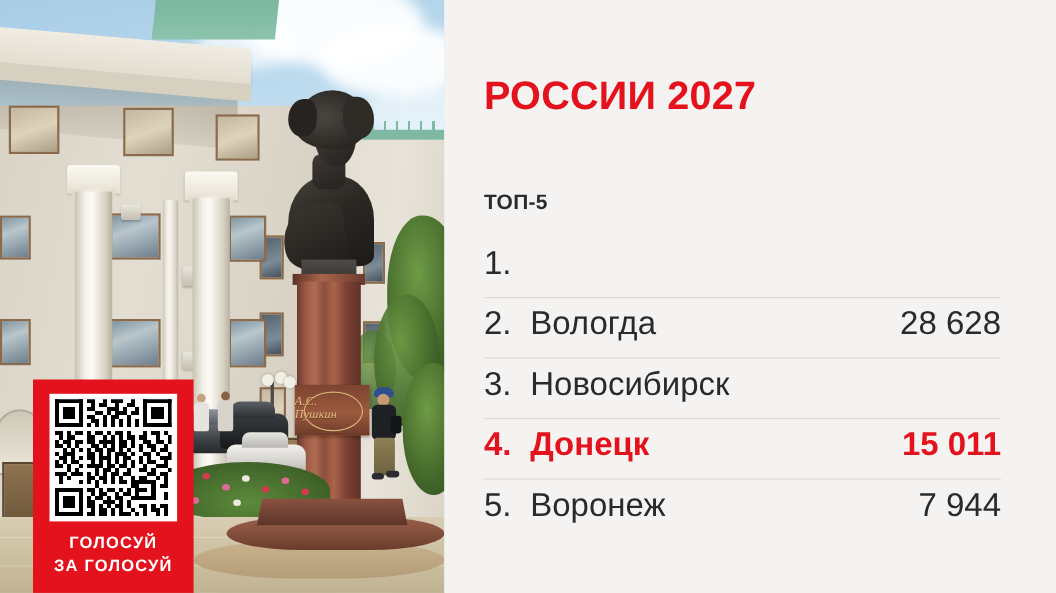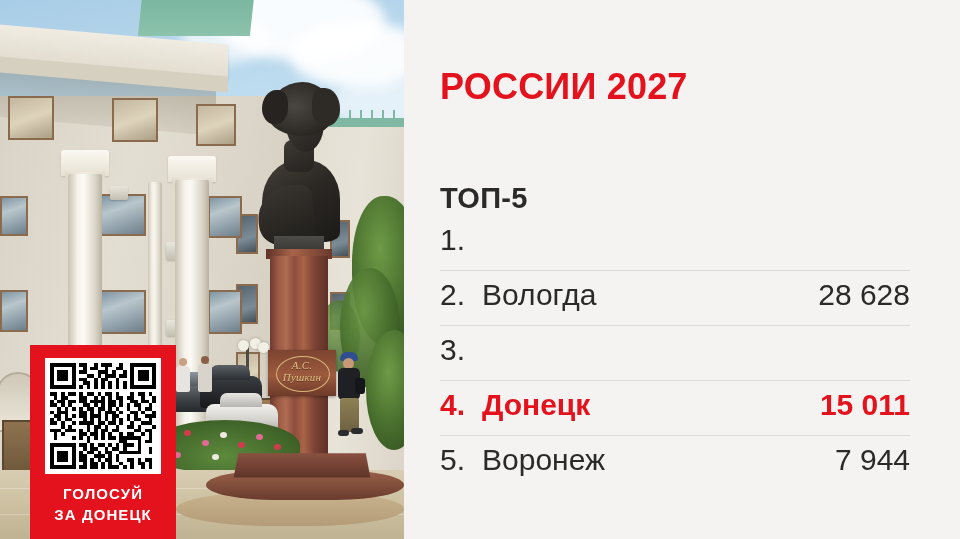--- a/index.html
+++ b/index.html
@@ -281,21 +281,21 @@
     position: absolute;
     left: 8px; top: 6px;
     width: 52px; height: 34px;
     border-radius: 50%;
     border: 1.5px solid #d9b877;
   }
   .plaque-text {
     position: absolute;
     left: 0; top: 9px;
     width: 68px;
-    text-align: center;
+    text-align: left;
     color: #e3c083;
     font-family: "Liberation Serif", "DejaVu Serif", serif;
     font-style: italic;
     font-size: 11px;
     line-height: 12px;
     letter-spacing: .2px;
     text-shadow: 0 1px 0 rgba(0,0,0,.4);
   }
 
   .bust {
@@ -504,21 +504,21 @@
     line-height: 42px;
     letter-spacing: 0.2px;
     text-transform: uppercase;
   }
   .title .line { display: block; }
 
   .subtitle {
     position: absolute;
     left: 36px; top: 158px;
     color: #2a2a2a;
-    font-size: 29px;
+    font-size: 19px;
     font-weight: 800;
     letter-spacing: 0.3px;
   }
 
   .rank-list {
     position: absolute;
     left: 36px; top: 216px;
     width: 470px;
   }
   .rank-row {
@@ -925,21 +925,21 @@
             <rect x="22" y="27" width="1" height="2"></rect>
               <rect x="25" y="27" width="1" height="1"></rect>
             <rect x="27" y="27" width="1" height="2"></rect>
               <rect x="20" y="28" width="1" height="1"></rect>
             <rect x="25" y="28" width="1" height="1"></rect>
           </g>
         </svg>
       </div>
       <div class="vote-text">
         <span>ГОЛОСУЙ</span><br>
-        <span>ЗА ДОНЕЦК</span>
+        <span>ЗА ГОЛОСУЙ</span>
       </div>
     </div>
 
   </div>
 
   <div class="content">
 
     <h1 class="title">
       <span class="line">РОССИИ 2027</span>
     </h1>
@@ -953,20 +953,21 @@
       </div>
 
       <div class="rank-row">
         <span class="rank-num">2.</span>
         <span class="rank-city">Вологда</span>
         <span class="rank-votes">28 628</span>
       </div>
 
       <div class="rank-row">
         <span class="rank-num">3.</span>
+        <span class="rank-city">Новосибирск</span>
       </div>
 
       <div class="rank-row highlight">
         <span class="rank-num">4.</span>
         <span class="rank-city">Донецк</span>
         <span class="rank-votes">15 011</span>
       </div>
 
       <div class="rank-row">
         <span class="rank-num">5.</span>

